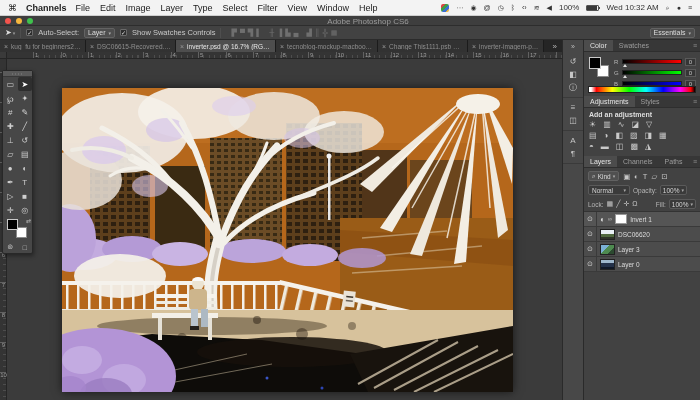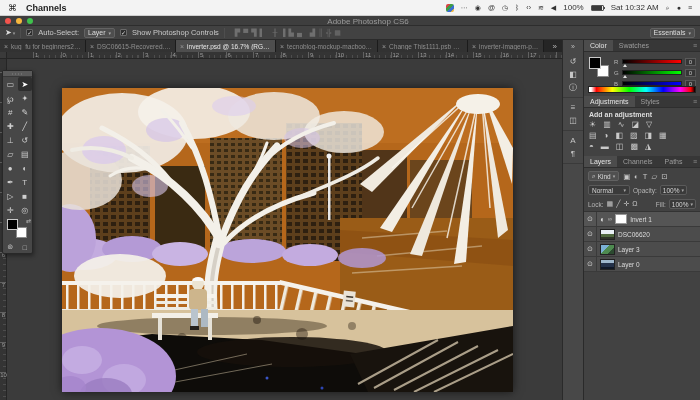--- a/index.html
+++ b/index.html
@@ -160,33 +160,45 @@
   .thumb.t1 { background:linear-gradient(180deg,#e9f0f5 0 45%,#50693f 45% 75%,#2d3327 75%); }
   .thumb.t2 { background:linear-gradient(135deg,#7ab0d4 0 40%,#4e8a50 40% 70%,#2c4a30 70%); }
   .thumb.t3 { background:linear-gradient(180deg,#9fb8cc 0 35%,#24324a 35% 80%,#101826 80%); }
 </style>
 </head>
 <body>
 
 <div class="menubar" data-name="macos-menu-bar">
   <span class="apple-glyph" data-name="apple-menu-icon">⌘</span>
   <span class="appname" data-name="app-menu-title">Channels</span>
+  <div class="menus" data-name="menu-list">
+      <span class="menu-item" data-name="menu-0">File</span>
+      <span class="menu-item" data-name="menu-1">Edit</span>
+      <span class="menu-item" data-name="menu-2">Image</span>
+      <span class="menu-item" data-name="menu-3">Layer</span>
+      <span class="menu-item" data-name="menu-4">Type</span>
+      <span class="menu-item" data-name="menu-5">Select</span>
+      <span class="menu-item" data-name="menu-6">Filter</span>
+      <span class="menu-item" data-name="menu-7">View</span>
+      <span class="menu-item" data-name="menu-8">Window</span>
+      <span class="menu-item" data-name="menu-9">Help</span>
+    </div>
   <div class="menubar-right" data-name="menu-status-area">
       <span class="status-item" data-name="colored-app-icon"></span>
       <span class="status-item" data-name="more-dots-icon">⋯</span>
       <span class="status-item" data-name="eye-icon">◉</span>
       <span class="status-item" data-name="swirl-icon">@</span>
       <span class="status-item" data-name="clock-icon">◷</span>
       <span class="status-item" data-name="bluetooth-icon">ᛒ</span>
       <span class="status-item" data-name="code-brackets-icon">‹›</span>
       <span class="status-item" data-name="wifi-icon">≋</span>
       <span class="status-item" data-name="volume-icon">◀</span>
       <span class="status-item" data-name="battery-percent">100%</span>
       <span class="status-item" data-name="battery-icon"></span>
-      <span class="status-item" data-name="menu-clock">Sat 10:32 AM</span>
+      <span class="status-item" data-name="menu-clock">Wed 10:32 AM</span>
       <span class="status-item" data-name="spotlight-search-icon">⌕</span>
       <span class="status-item" data-name="dark-circle-icon">●</span>
       <span class="status-item" data-name="notification-center-icon">≡</span>
     </div>
 </div>
 
 <div class="titlebar" data-name="window-title-bar">
   <span class="light" style="left:5px;background:#f4544d" data-name="close-window-button"></span>
   <span class="light" style="left:16px;background:#f6b73e" data-name="minimize-window-button"></span>
   <span class="light" style="left:27px;background:#3fc24d" data-name="zoom-window-button"></span>
@@ -199,21 +211,21 @@
     <span class="dd-caret" style="font-size:5px;color:#999" data-name="tool-preset-caret-icon">▾</span>
   </span>
   <span class="ob-sep" data-name="options-separator"></span>
   <span class="cb" data-name="auto-select-checkbox">✓</span>
   <span data-name="auto-select-label">Auto-Select:</span>
   <span class="dd" data-name="auto-select-dropdown">
     <span data-name="auto-select-value">Layer</span>
     <span class="arr" data-name="chevron-down-icon">▾</span>
   </span>
   <span class="cb" data-name="show-transform-checkbox">✓</span>
-  <span data-name="show-transform-label">Show Photoshop Controls</span>
+  <span data-name="show-transform-label">Show Swatches Controls</span>
   <span class="ob-sep" data-name="options-separator"></span>
   <div class="align-icons" data-name="align-icon-group">
       <span class="align-ico" data-name="align-left-edges-icon">▛</span>
       <span class="align-ico" data-name="align-h-centers-icon">▀</span>
       <span class="align-ico" data-name="align-right-edges-icon">▜</span>
       <span class="align-ico" data-name="align-top-edges-icon">▌</span>
       <span class="align-ico" data-name="align-v-centers-icon">╫</span>
       <span class="align-ico" data-name="align-bottom-edges-icon">▐</span>
       <span class="align-ico" data-name="distribute-top-icon">▙</span>
       <span class="align-ico" data-name="distribute-v-centers-icon">▄</span>

